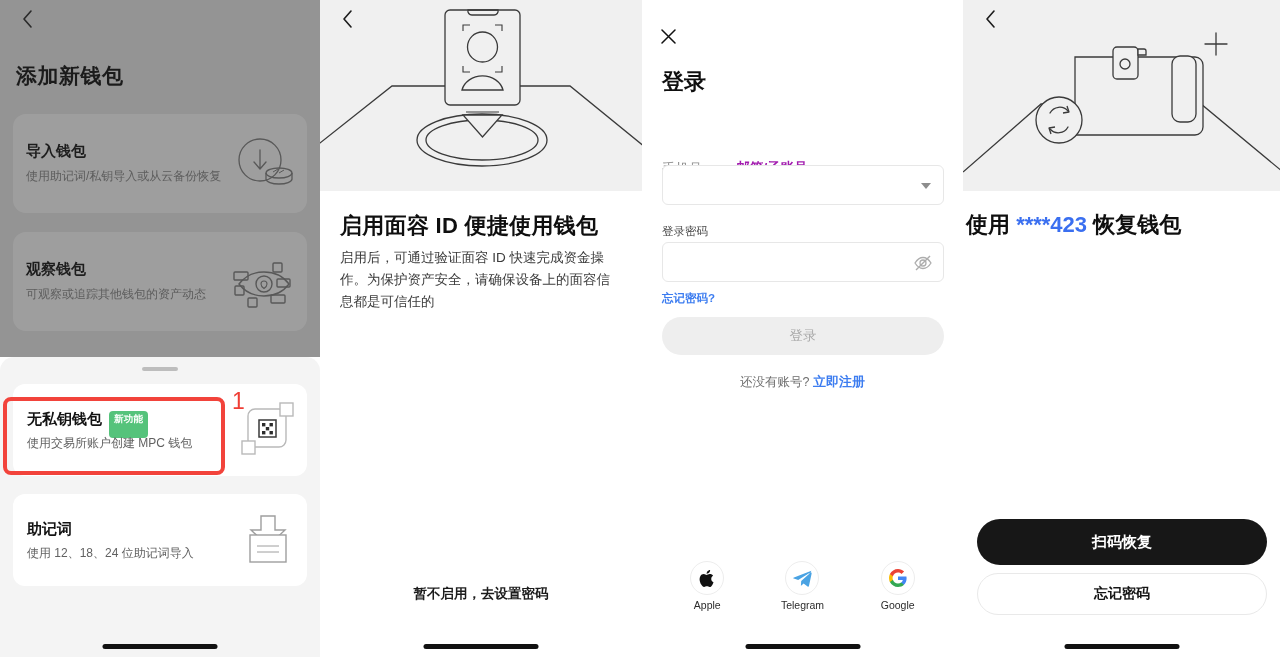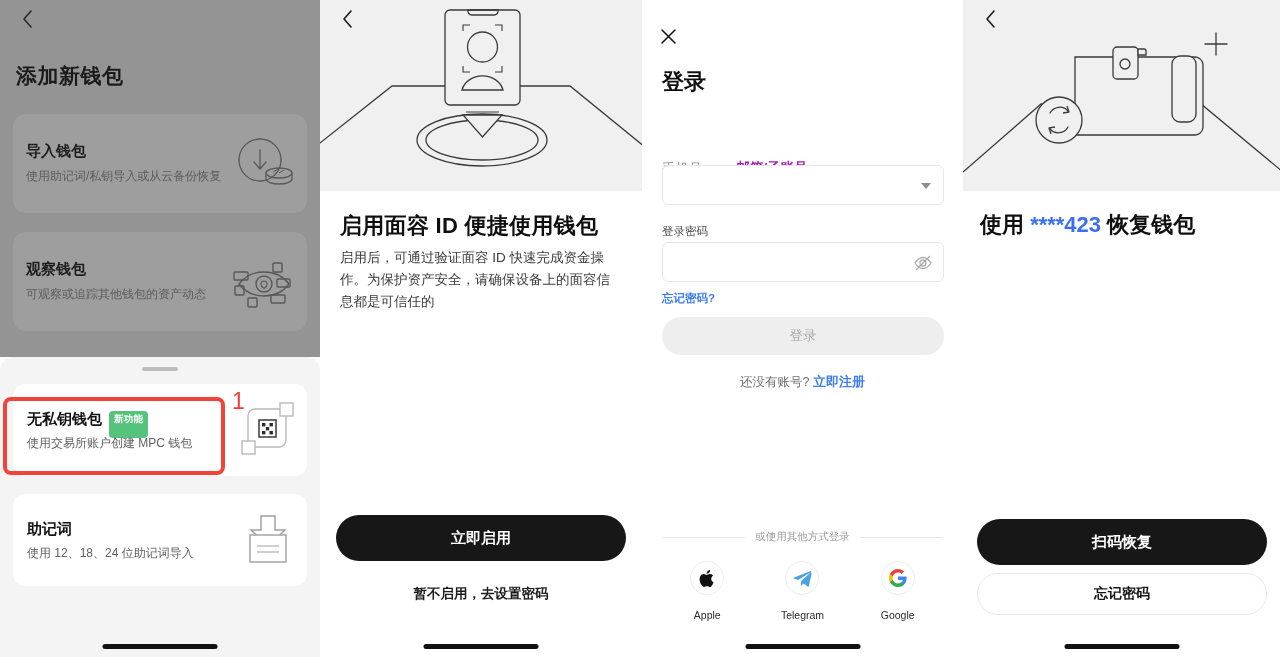--- a/index.html
+++ b/index.html
@@ -165,30 +165,30 @@
   .divider-row {
     position: absolute; left: 20px; right: 20px; top: 530px;
     display: flex; align-items: center; gap: 10px;
   }
   .divider-row .line { flex: 1; height: 1px; background: #e6e6e6; }
   .divider-row .txt { font-size: 10.5px; color: #9a9a9a; white-space: nowrap; }
   .socials {
     position: absolute; left: 20px; right: 20px; top: 561px;
     display: flex; justify-content: space-around;
   }
-  .social { display: flex; flex-direction: column; align-items: center; gap: 14px; }
+  .social { display: flex; flex-direction: column; align-items: center; gap: 4px; }
   .social-circle {
     width: 34px; height: 34px; border-radius: 50%; border: 1px solid #ededed;
     display: flex; align-items: center; justify-content: center; background: #fff;
   }
   .social-label { font-size: 10.5px; color: #2c2c2c; }
 
   
   .p4-h1 {
-    position: absolute; left: 17px; top: 210px;
+    position: absolute; left: 3px; top: 210px;
     font-size: 22px; font-weight: bold; color: #0f0f0f;
   }
   .p4-h1 .acct { color: #3a6ff0; }
   .p4-body {
     position: absolute; left: 17px; top: 247px; width: 288px;
     font-size: 12.5px; line-height: 1.68; color: #3b3b3b;
   }
   .pill-outline {
     position: absolute; left: 14px; width: 290px; height: 42px;
     border: 1px solid #e9e9e9; border-radius: 21px; background: #fff;
@@ -306,23 +306,20 @@
       <div class="back-chevron">
         <svg width="12" height="20" viewBox="0 0 12 20" fill="none">
             <path d="M10 2 L3 10 L10 18" stroke="#1c1c1c" stroke-width="1.6" stroke-linecap="round" stroke-linejoin="round"></path>
           </svg>
       </div>
     </div>
 
     <div class="p2-h1">启用面容 ID 便捷使用钱包</div>
     <div class="p2-body">启用后，可通过验证面容 ID 快速完成资金操作。为保护资产安全，请确保设备上的面容信息都是可信任的</div>
 
-    <div class="pill-dark" style="top:515px;">
-      <span>立即启用</span>
-    </div>
 
     <div class="p2-secondary">
       <span>暂不启用，去设置密码</span>
     </div>
 
     <div class="home-indicator"></div>
   </div>
 
   <div class="panel p3">
     <div class="close-x">
@@ -356,25 +353,20 @@
 
     <div class="btn-disabled">
       <span>登录</span>
     </div>
 
     <div class="p3-signup">
       <span>还没有账号?</span>
       <b>立即注册</b>
     </div>
 
-    <div class="divider-row">
-      <div class="line"></div>
-      <div class="txt">或使用其他方式登录</div>
-      <div class="line"></div>
-    </div>
 
     <div class="socials">
       <div class="social">
         <div class="social-circle">
           <svg width="17" height="19" viewBox="0 0 17 19" fill="#111">
             <path d="M12.2 10.1c0-2.2 1.8-3.2 1.9-3.3-1-1.5-2.6-1.7-3.2-1.7-1.4-.1-2.7.8-3.3.8-.7 0-1.7-.8-2.8-.8-1.5 0-2.8.8-3.5 2.1-1.5 2.6-.4 6.5 1.1 8.6.7 1 1.6 2.2 2.7 2.2 1.1 0 1.5-.7 2.8-.7s1.6.7 2.8.7c1.1 0 1.9-1 2.6-2.1.8-1.2 1.1-2.4 1.2-2.5-.1 0-2.3-.9-2.3-3.3z"></path>
             <path d="M10.2 3.6c.6-.7 1-1.7.9-2.7-.9 0-2 .6-2.6 1.3-.5.6-1 1.7-.9 2.6 1 .1 2-.5 2.6-1.2z"></path>
           </svg>
         </div>
         <div class="social-label">Apple</div>

